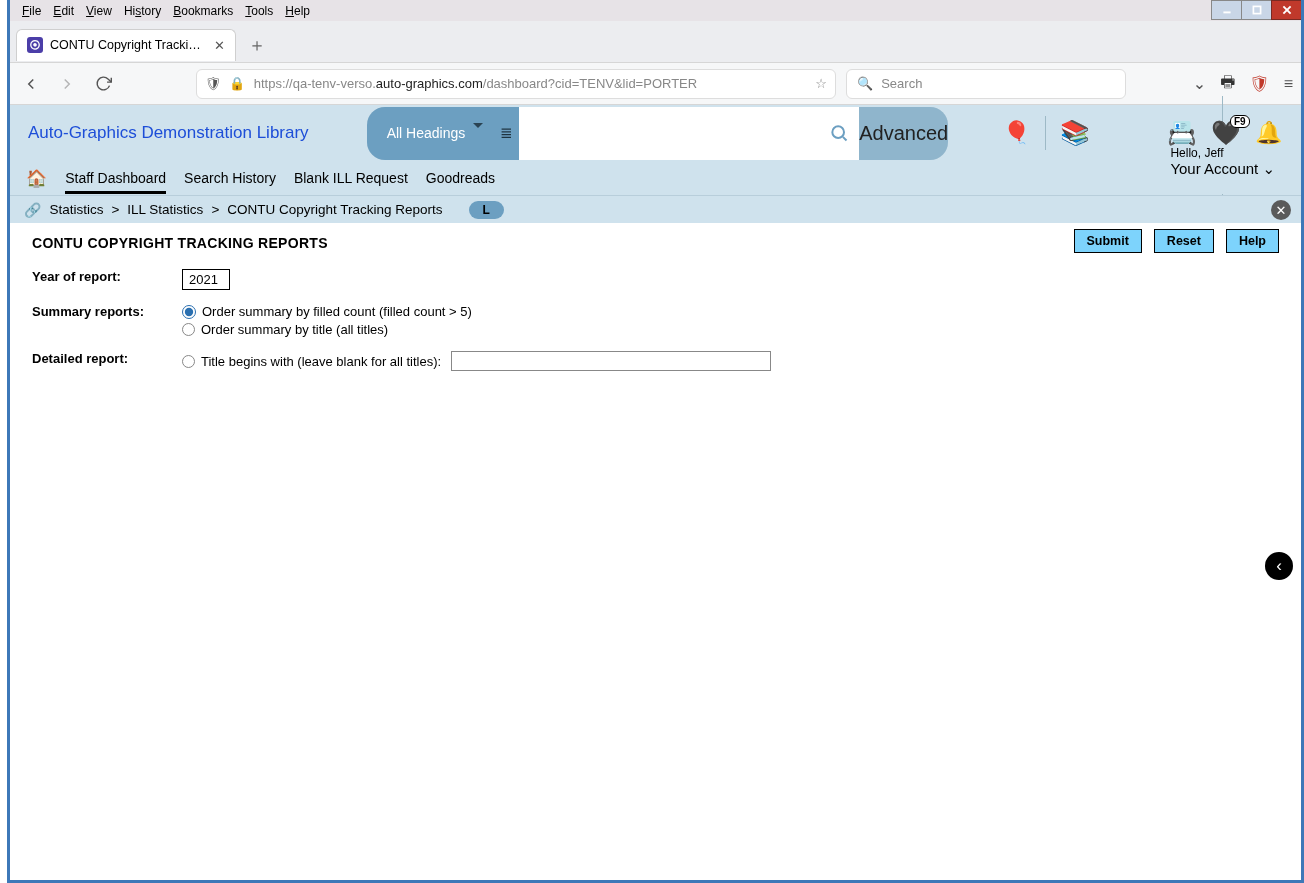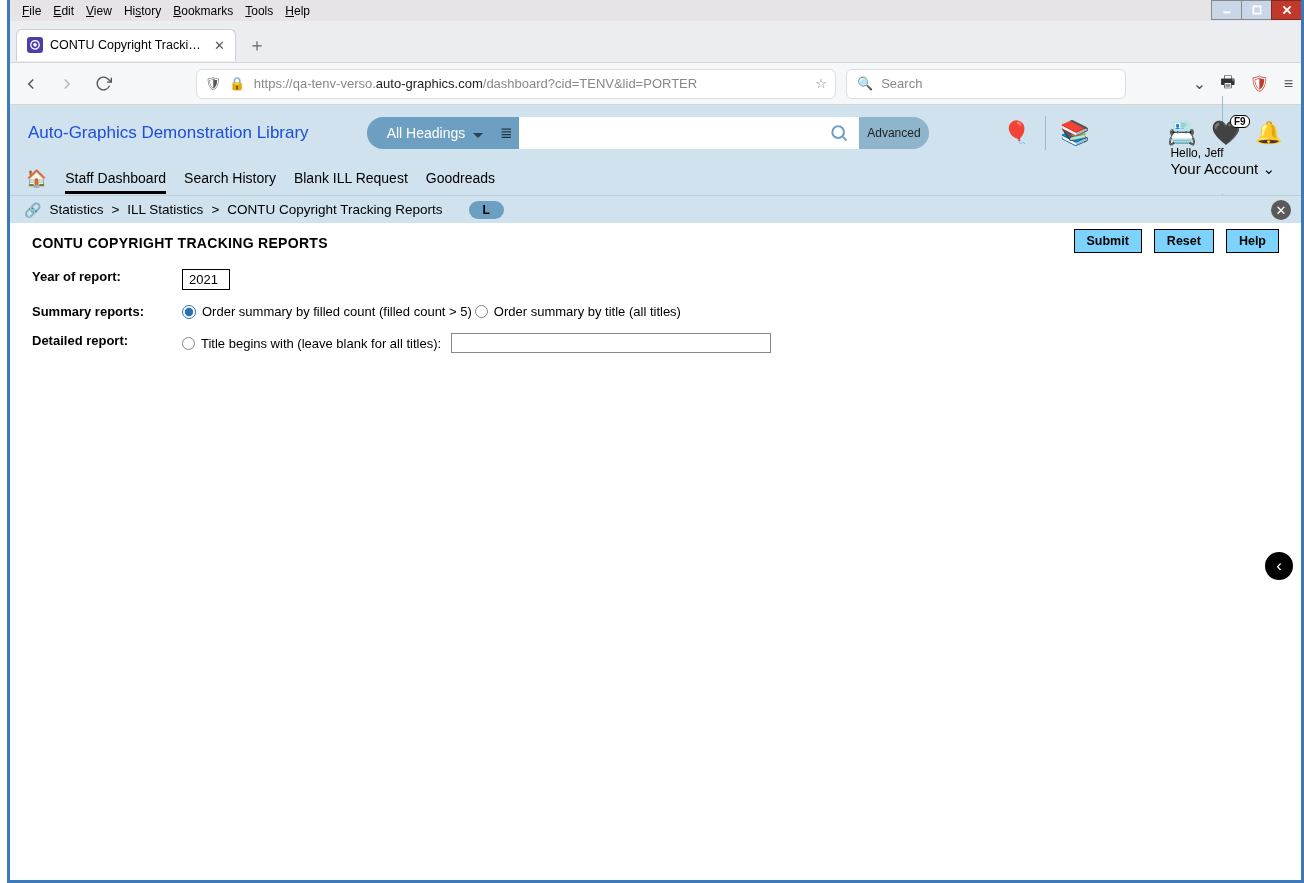--- a/index.html
+++ b/index.html
@@ -30,27 +30,27 @@
   .url-field { flex:1; height:30px; border:1px solid #ddd; border-radius:6px; background:#fff; display:flex; align-items:center; padding:0 8px; gap:8px; font-size:13px; color:#888; max-width:640px;}
   .url-field .domain { color:#222; }
   .url-field .star { margin-left:auto; }
   .search-field { width:280px; height:30px; border:1px solid #ddd; border-radius:6px; background:#fff; display:flex; align-items:center; padding:0 10px; gap:8px; color:#888; font-size:13px;}
   .tr-icons { display:flex; gap:14px; align-items:center; margin-left:auto; }
 
   
   .app-area { background:#cfe2ed; }
   .app-header { height:56px; display:flex; align-items:center; padding:0 18px; gap:18px; }
   .lib-title { font-size:17px; color:#1d4ed8; }
-  .cat-search { display:flex; align-items:stretch; height:32px; border-radius:18px; overflow:hidden; margin-left:40px; box-shadow:0 0 0 1px rgba(0,0,0,0.06) inset;justify-content:space-between;}
+  .cat-search { display:flex; align-items:stretch; height:53px; border-radius:18px; overflow:hidden; margin-left:40px; box-shadow:0 0 0 1px rgba(0,0,0,0.06) inset;justify-content:space-between;}
   .cat-dd { background:#6c9fc1; color:#fff; display:flex; align-items:center; padding:0 28px 0 20px; gap:10px; font-size:14px; position:relative;}
   .cat-dd .chev { width:0; height:0; border-left:5px solid transparent; border-right:5px solid transparent; border-top:5px solid #2a4353; position:absolute; right:10px; top:16px;}
   .db-icon { width:26px; background:#6c9fc1; display:flex; align-items:center; justify-content:center; color:#1e3340; font-size:15px;}
   .cat-input { background:#fff; width:300px; }
   .cat-mag { width:40px; background:#fff; display:flex; align-items:center; justify-content:center; }
-  .adv { background:#8fb5cc; display:flex; align-items:center; padding:0 8px; font-size:12px; color:#212121;}
+  .adv { background:#8fb5cc; display:flex; align-items:center; padding:0 0; font-size:20px; color:#212121;}
   .hdr-icons { margin-left:auto; display:flex; align-items:center; gap:14px; }
   .sep { width:1px; height:34px; background:#9db9c6; }
   .heart { position:relative; font-size:24px; }
   .badge { position:absolute; top:-4px; right:-8px; background:#fff; border:1px solid #000; font-size:10px; padding:0 3px; border-radius:6px; font-weight:bold; color:#000;}
 
   
   .app-nav { height:34px; display:flex; align-items:center; padding:0 16px; gap:18px; font-size:14px; }
   .app-nav .home { font-size:17px; }
   .app-nav .under { position:relative; }
   .app-nav .under::after { content:""; position:absolute; left:0; right:0; bottom:-8px; height:3px; background:#000; }
@@ -64,21 +64,21 @@
   .crumb-close { position:absolute; right:10px; top:4px; width:20px; height:20px; border-radius:50%; background:#5a5a5a; color:#fff; display:flex; align-items:center; justify-content:center; font-size:13px;}
 
   
   .page { background:#fff; padding:10px 22px; position:relative; }
   .page-title { font-weight:bold; font-size:14px; letter-spacing:0.3px; margin:2px 0 18px; }
   .btn-row { position:absolute; right:22px; top:6px; display:flex; gap:12px; }
   .btn { background:#7dd3fc; border:1.5px solid #000; padding:4px 12px; font-size:12.5px; font-weight:bold; cursor:pointer; }
   .form-row { display:flex; align-items:flex-start; margin-bottom:14px; font-size:13px; }
   .form-label { width:150px; font-weight:bold; }
   .text-input { border:1px solid #000; padding:2px 6px; font-size:13px; width:48px; }
-  .radio-group { display:flex; gap:3px; }
+  .radio-group { display:flex; flex-direction:column; gap:3px; }
   .radio-item { display:flex; align-items:center; gap:6px; }
   .title-input { border:1px solid #888; width:320px; height:20px; margin-left:4px; }
 
   .floating-arrow { position:absolute; right:8px; top:552px; width:28px; height:28px; border-radius:50%; background:#000; color:#fff; display:flex; align-items:center; justify-content:center; font-size:17px;}
 
   input[type=radio]{ width:14px; height:14px; accent-color:#2a6fb0; }
   .radio-empty { appearance:none; width:13px; height:13px; border:1.5px solid #888; border-radius:50%; }
 </style>
 </head>
 <body>

